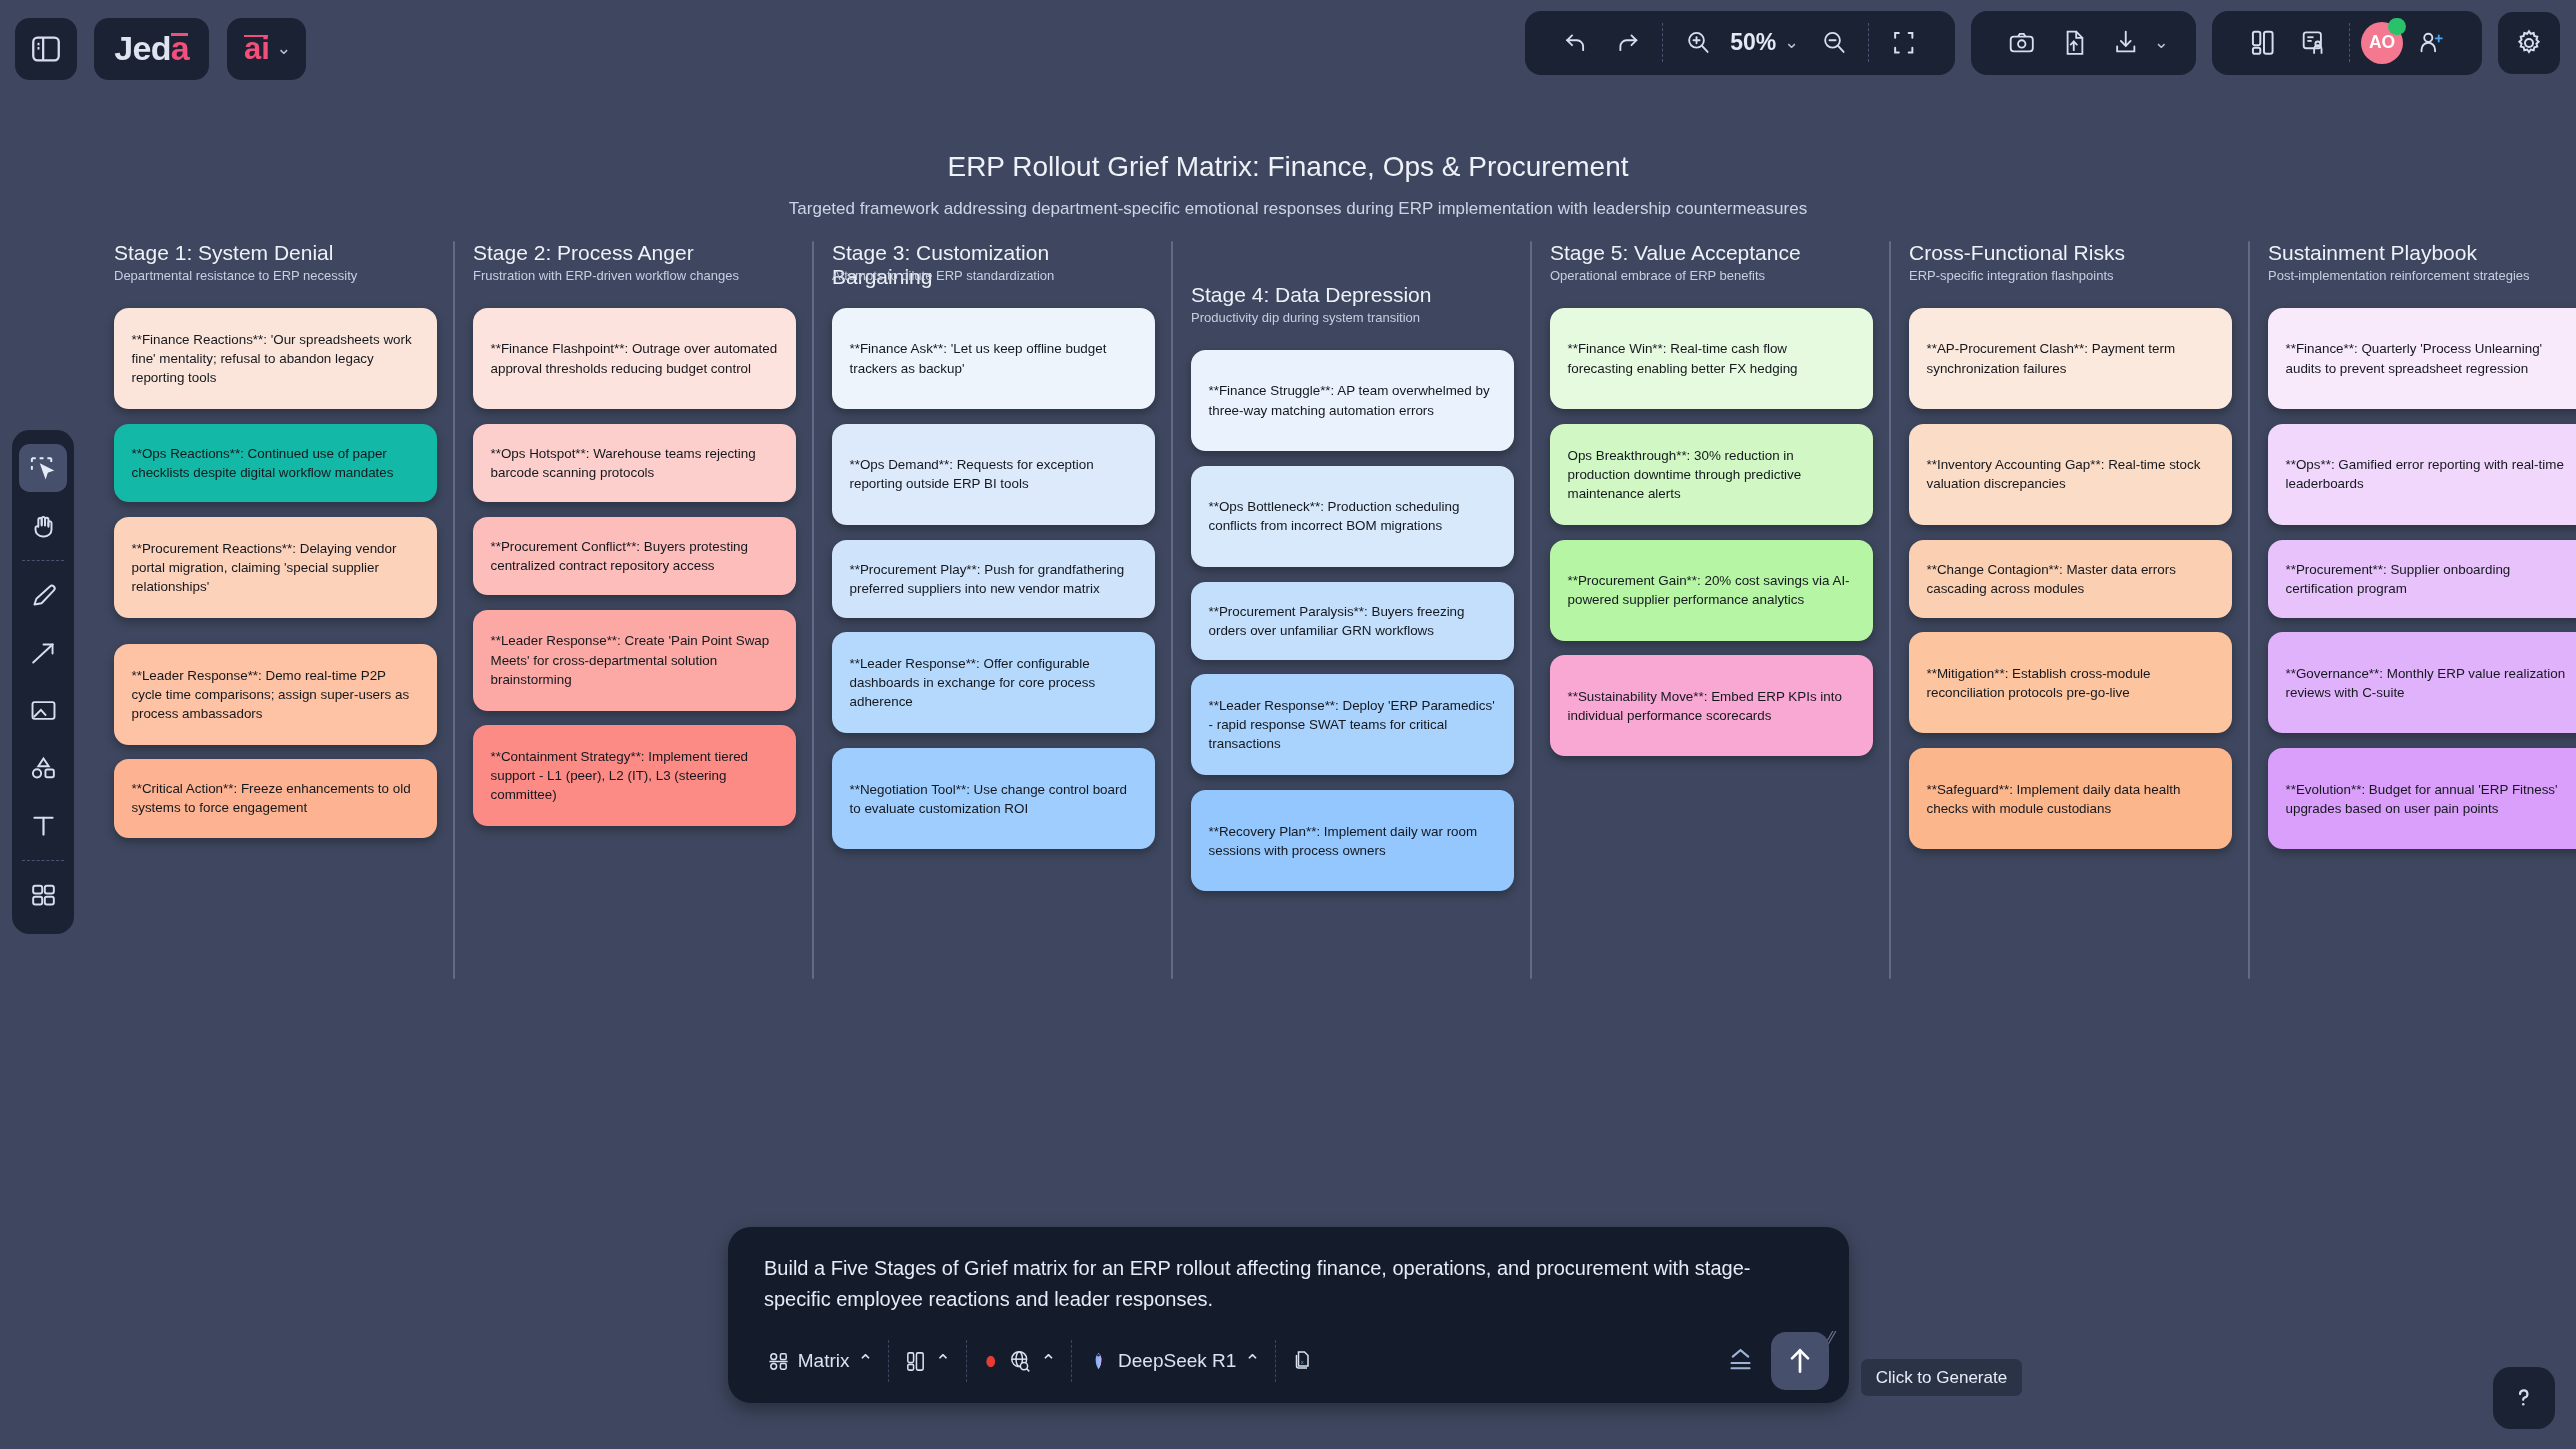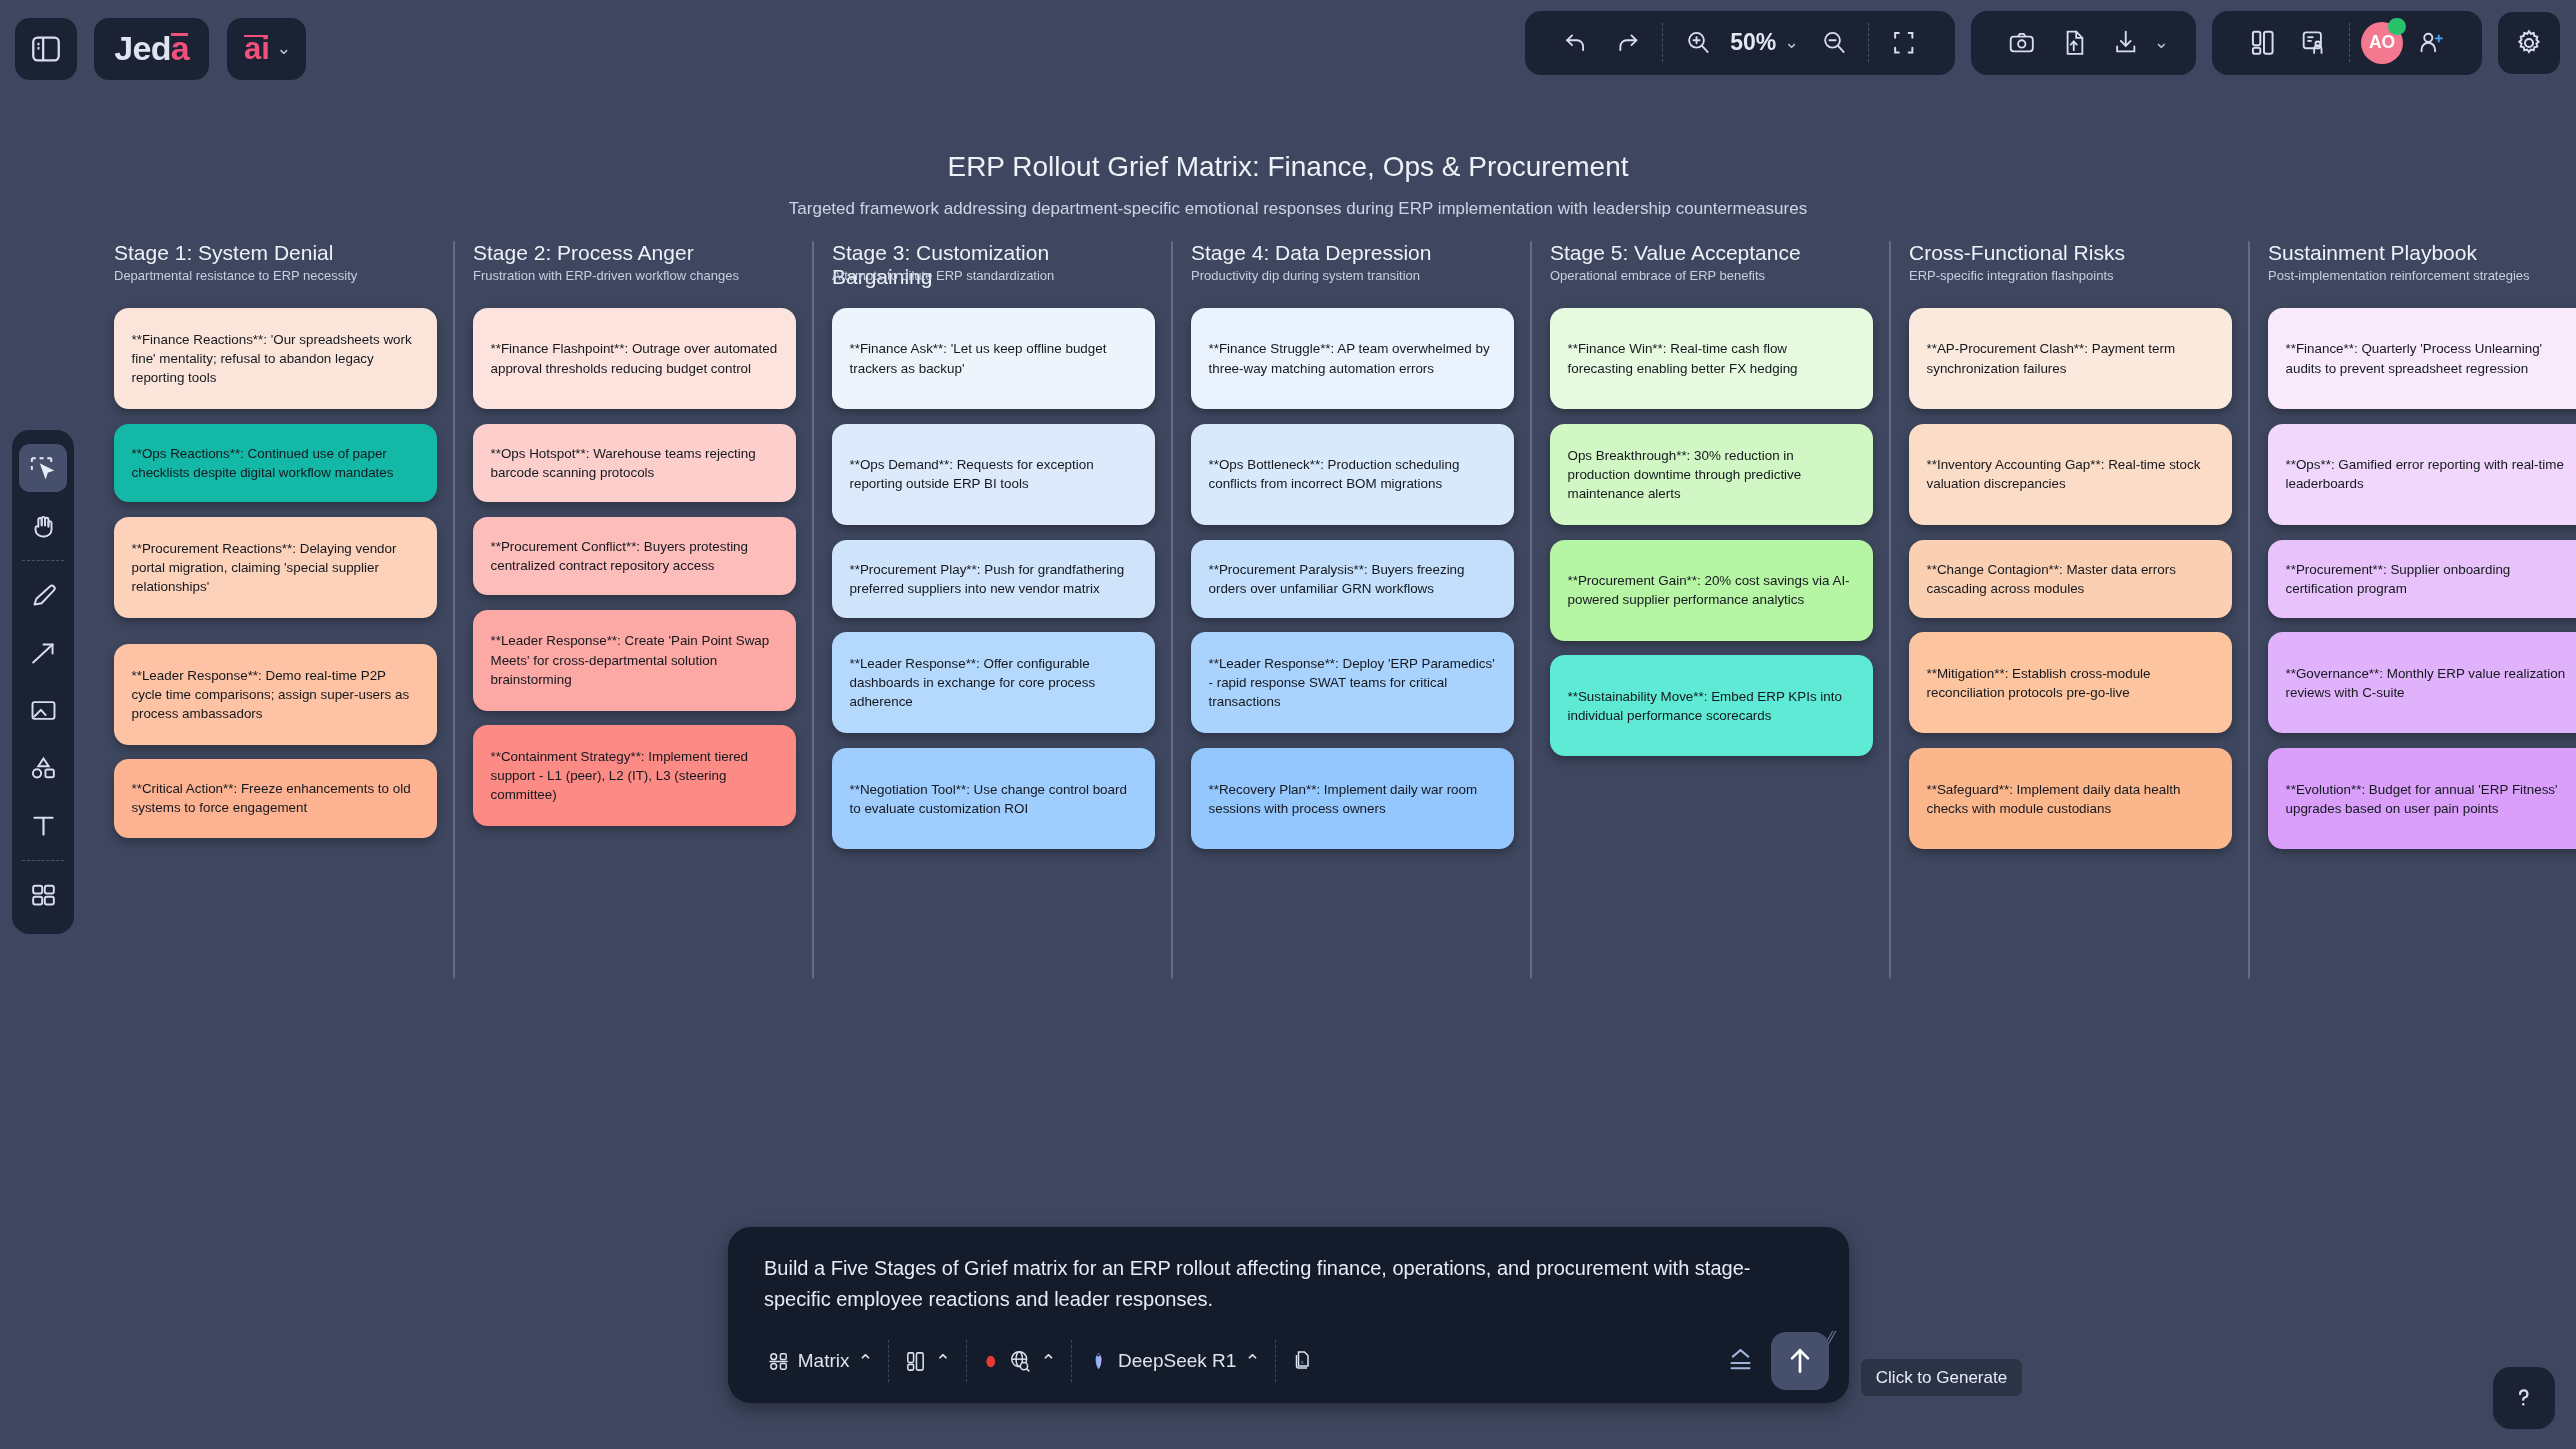--- a/index.html
+++ b/index.html
@@ -396,21 +396,21 @@
         <div class="cards">
           <div class="card tall" style="background: rgb(238, 244, 252);">**Finance Ask**: 'Let us keep offline budget trackers as backup'</div>
           <div class="card tall" style="background: rgb(221, 234, 251);">**Ops Demand**: Requests for exception reporting outside ERP BI tools</div>
           <div class="card" style="background: rgb(207, 227, 251);">**Procurement Play**: Push for grandfathering preferred suppliers into new vendor matrix</div>
           <div class="card tall" style="background: rgb(181, 216, 253);">**Leader Response**: Offer configurable dashboards in exchange for core process adherence</div>
           <div class="card tall" style="background: rgb(159, 205, 253);">**Negotiation Tool**: Use change control board to evaluate customization ROI</div>
         </div>
         <div class="col-rule"></div>
       </div>
       <div class="col">
-        <div style="position: relative; height: 47px;">
+        <div style="position: relative; height: 47px; margin-top: 42px;">
           <div class="col-title">Stage 4: Data Depression</div>
           <div class="col-sub">Productivity dip during system transition</div>
         </div>
         <div class="cards">
           <div class="card tall" style="background: rgb(234, 243, 253);">**Finance Struggle**: AP team overwhelmed by three-way matching automation errors</div>
           <div class="card tall" style="background: rgb(216, 233, 252);">**Ops Bottleneck**: Production scheduling conflicts from incorrect BOM migrations</div>
           <div class="card" style="background: rgb(195, 223, 252);">**Procurement Paralysis**: Buyers freezing orders over unfamiliar GRN workflows</div>
           <div class="card tall" style="background: rgb(169, 210, 253);">**Leader Response**: Deploy 'ERP Paramedics' - rapid response SWAT teams for critical transactions</div>
           <div class="card tall" style="background: rgb(147, 199, 253);">**Recovery Plan**: Implement daily war room sessions with process owners</div>
         </div>
@@ -418,21 +418,21 @@
       </div>
       <div class="col">
         <div style="position: relative; height: 47px;">
           <div class="col-title">Stage 5: Value Acceptance</div>
           <div class="col-sub">Operational embrace of ERP benefits</div>
         </div>
         <div class="cards">
           <div class="card tall" style="background: rgb(230, 250, 224);">**Finance Win**: Real-time cash flow forecasting enabling better FX hedging</div>
           <div class="card tall" style="background: rgb(209, 248, 196);">Ops Breakthrough**: 30% reduction in production downtime through predictive maintenance alerts</div>
           <div class="card tall" style="background: rgb(182, 245, 164);">**Procurement Gain**: 20% cost savings via AI-powered supplier performance analytics</div>
-          <div class="card tall" style="background: #5eead4;">**Sustainability Move**: Embed ERP KPIs into individual performance scorecards</div>
+          <div class="card tall" style="background: #f9a8d4;">**Sustainability Move**: Embed ERP KPIs into individual performance scorecards</div>
         </div>
         <div class="col-rule"></div>
       </div>
       <div class="col">
         <div style="position: relative; height: 47px;">
           <div class="col-title">Cross-Functional Risks</div>
           <div class="col-sub">ERP-specific integration flashpoints</div>
         </div>
         <div class="cards">
           <div class="card tall" style="background: rgb(251, 233, 221);">**AP-Procurement Clash**: Payment term synchronization failures</div>

